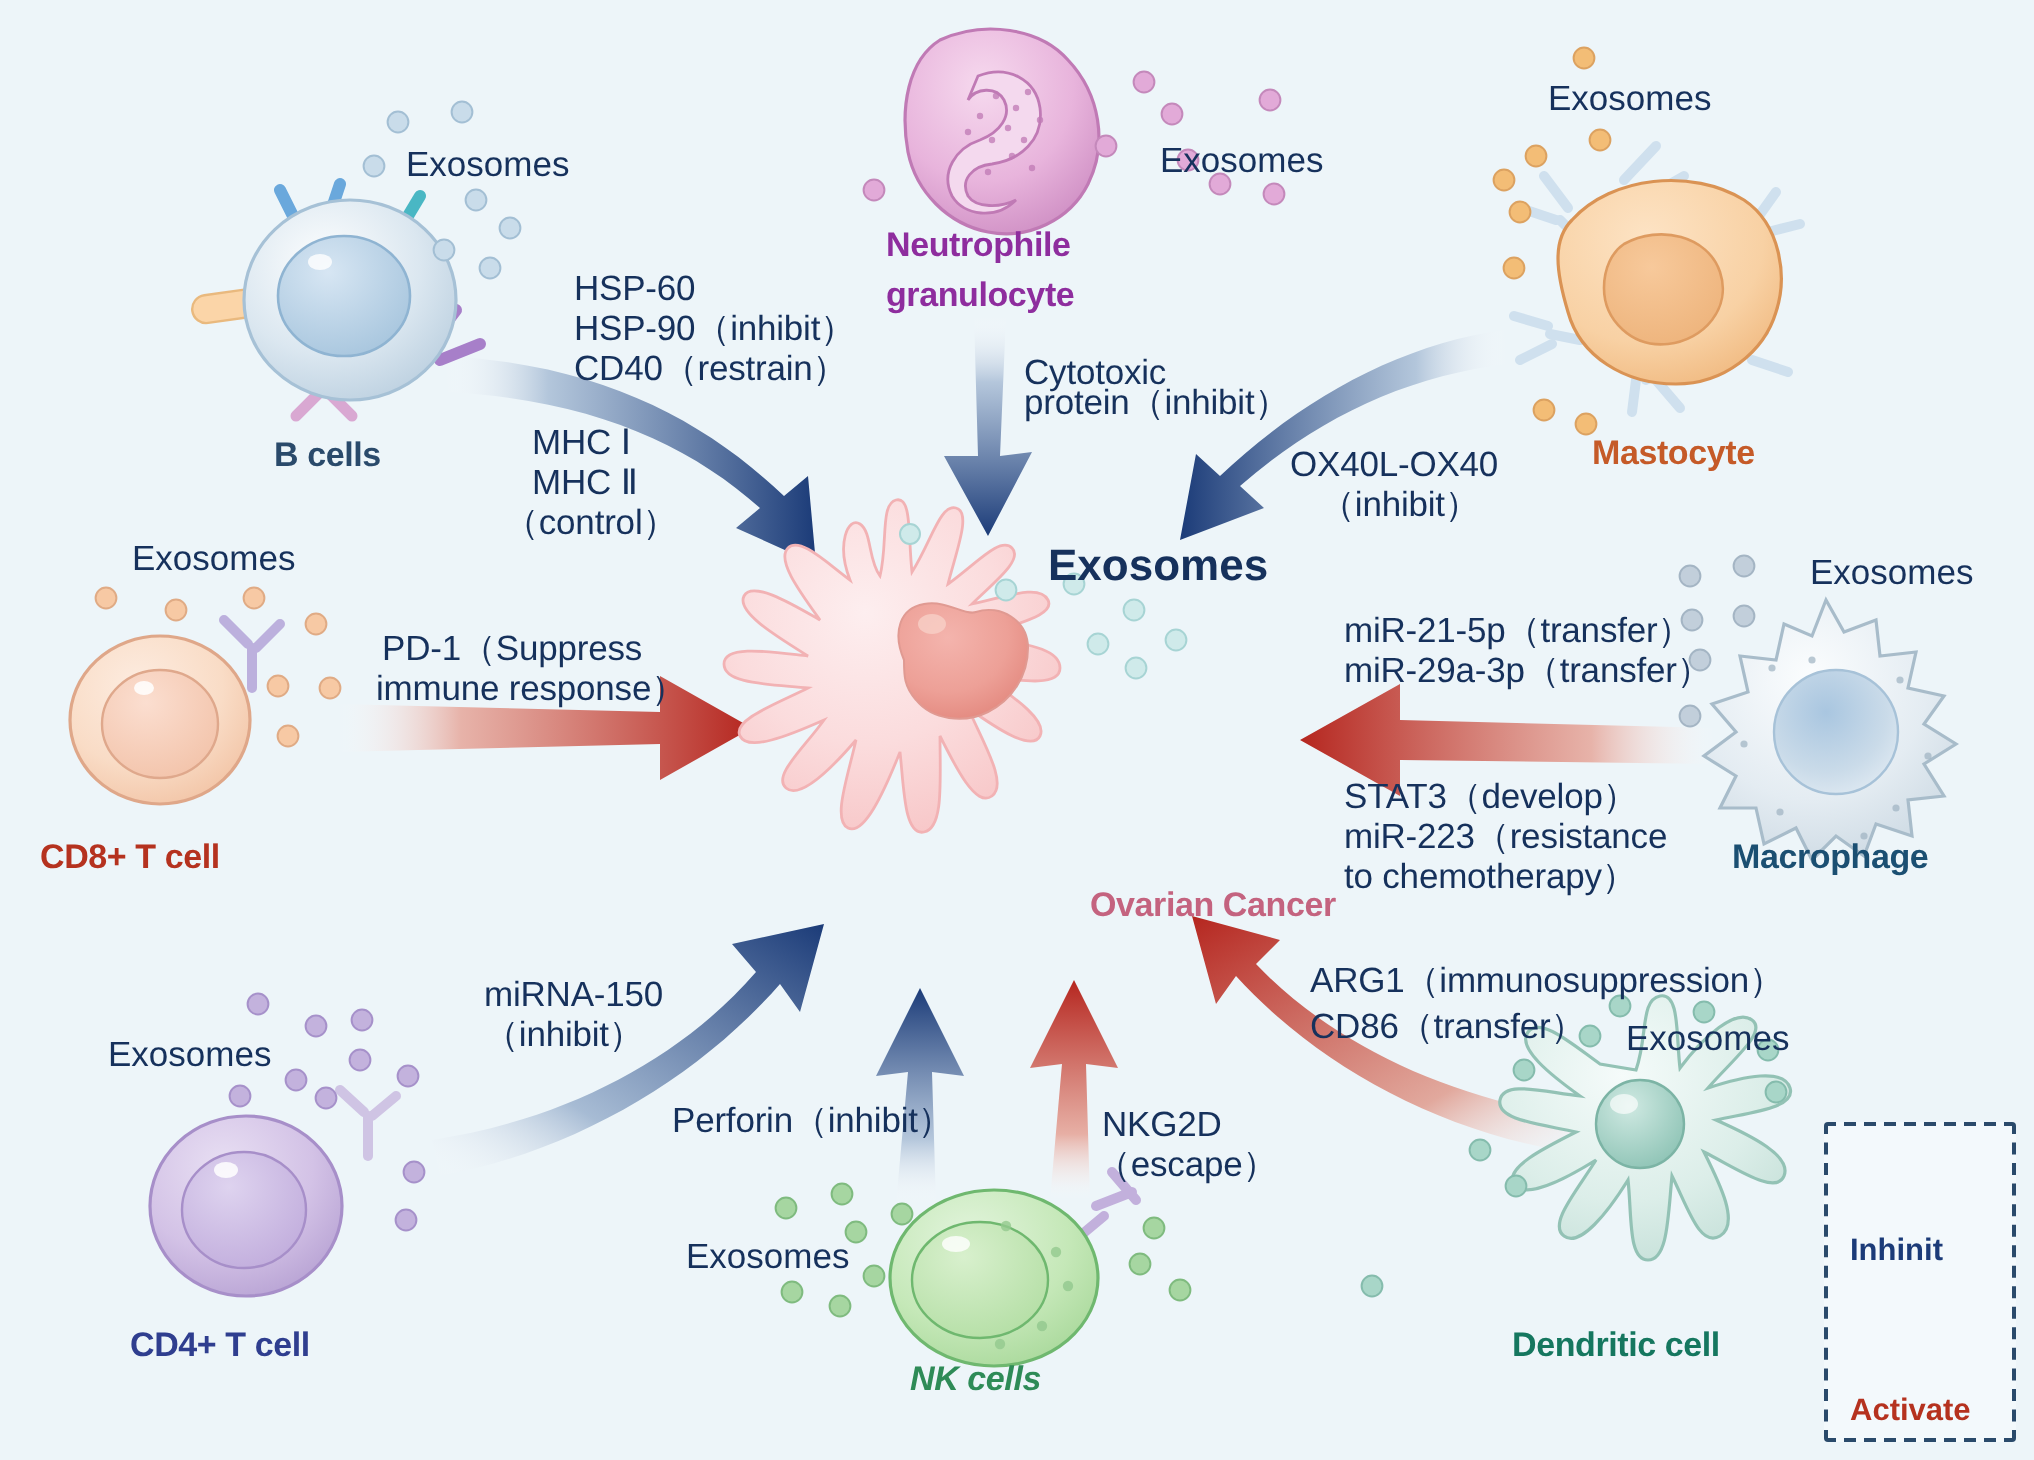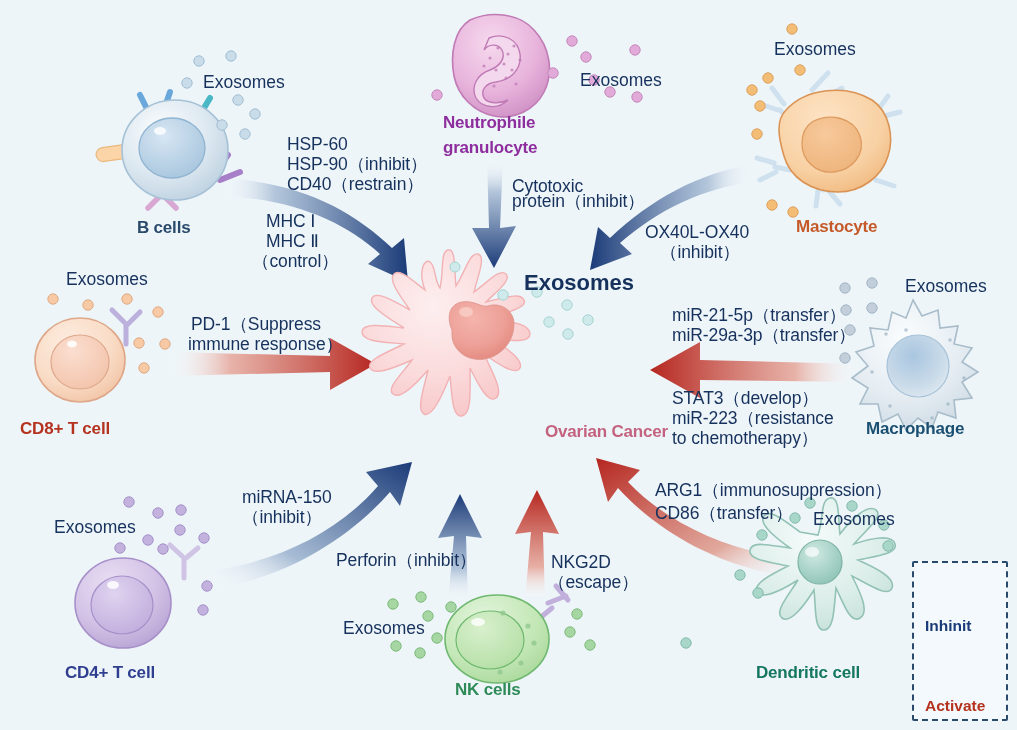--- a/index.html
+++ b/index.html
@@ -449,27 +449,27 @@
   <div class="lbl exo" style="left:66px;top:269px;">Exosomes</div>
   <div class="lbl cellname c-cd8" style="left:20px;top:419px;">CD8+ T cell</div>
 
   <div class="lbl exo" style="left:905px;top:276px;">Exosomes</div>
   <div class="lbl cellname c-macro" style="left:866px;top:419px;">Macrophage</div>
 
   <div class="lbl exo" style="left:54px;top:517px;">Exosomes</div>
   <div class="lbl cellname c-cd4" style="left:65px;top:663px;">CD4+ T cell</div>
 
   <div class="lbl exo" style="left:343px;top:618px;">Exosomes</div>
-  <div class="lbl cellname c-nk" style="left:455px;top:680px;">NK cells</div>
+  <div class="lbl cellname c-nk" style="left:455px;top:680px;font-style:italic;">NK cells</div>
 
   <div class="lbl exo" style="left:813px;top:509px;">Exosomes</div>
   <div class="lbl cellname c-dc" style="left:756px;top:663px;">Dendritic cell</div>
 
   <div class="lbl center-exo" style="left:524px;top:270px;">Exosomes</div>
-  <div class="lbl cellname c-ovc" style="left:545px;top:422px;">Ovarian Cancer</div>
+  <div class="lbl cellname c-ovc" style="left:545px;top:443px;">Ovarian Cancer</div>
 
   <div class="lbl annot" style="left:287px;top:134px;">HSP-60</div>
   <div class="lbl annot" style="left:287px;top:154px;">HSP-90（inhibit）</div>
   <div class="lbl annot" style="left:287px;top:174px;">CD40（restrain）</div>
   <div class="lbl annot" style="left:266px;top:211px;">MHC Ⅰ</div>
   <div class="lbl annot" style="left:266px;top:231px;">MHC Ⅱ</div>
   <div class="lbl annot" style="left:252px;top:251px;">（control）</div>
 
   <div class="lbl annot" style="left:512px;top:176px;">Cytotoxic</div>
   <div class="lbl annot" style="left:512px;top:191px;">protein（inhibit）</div>

